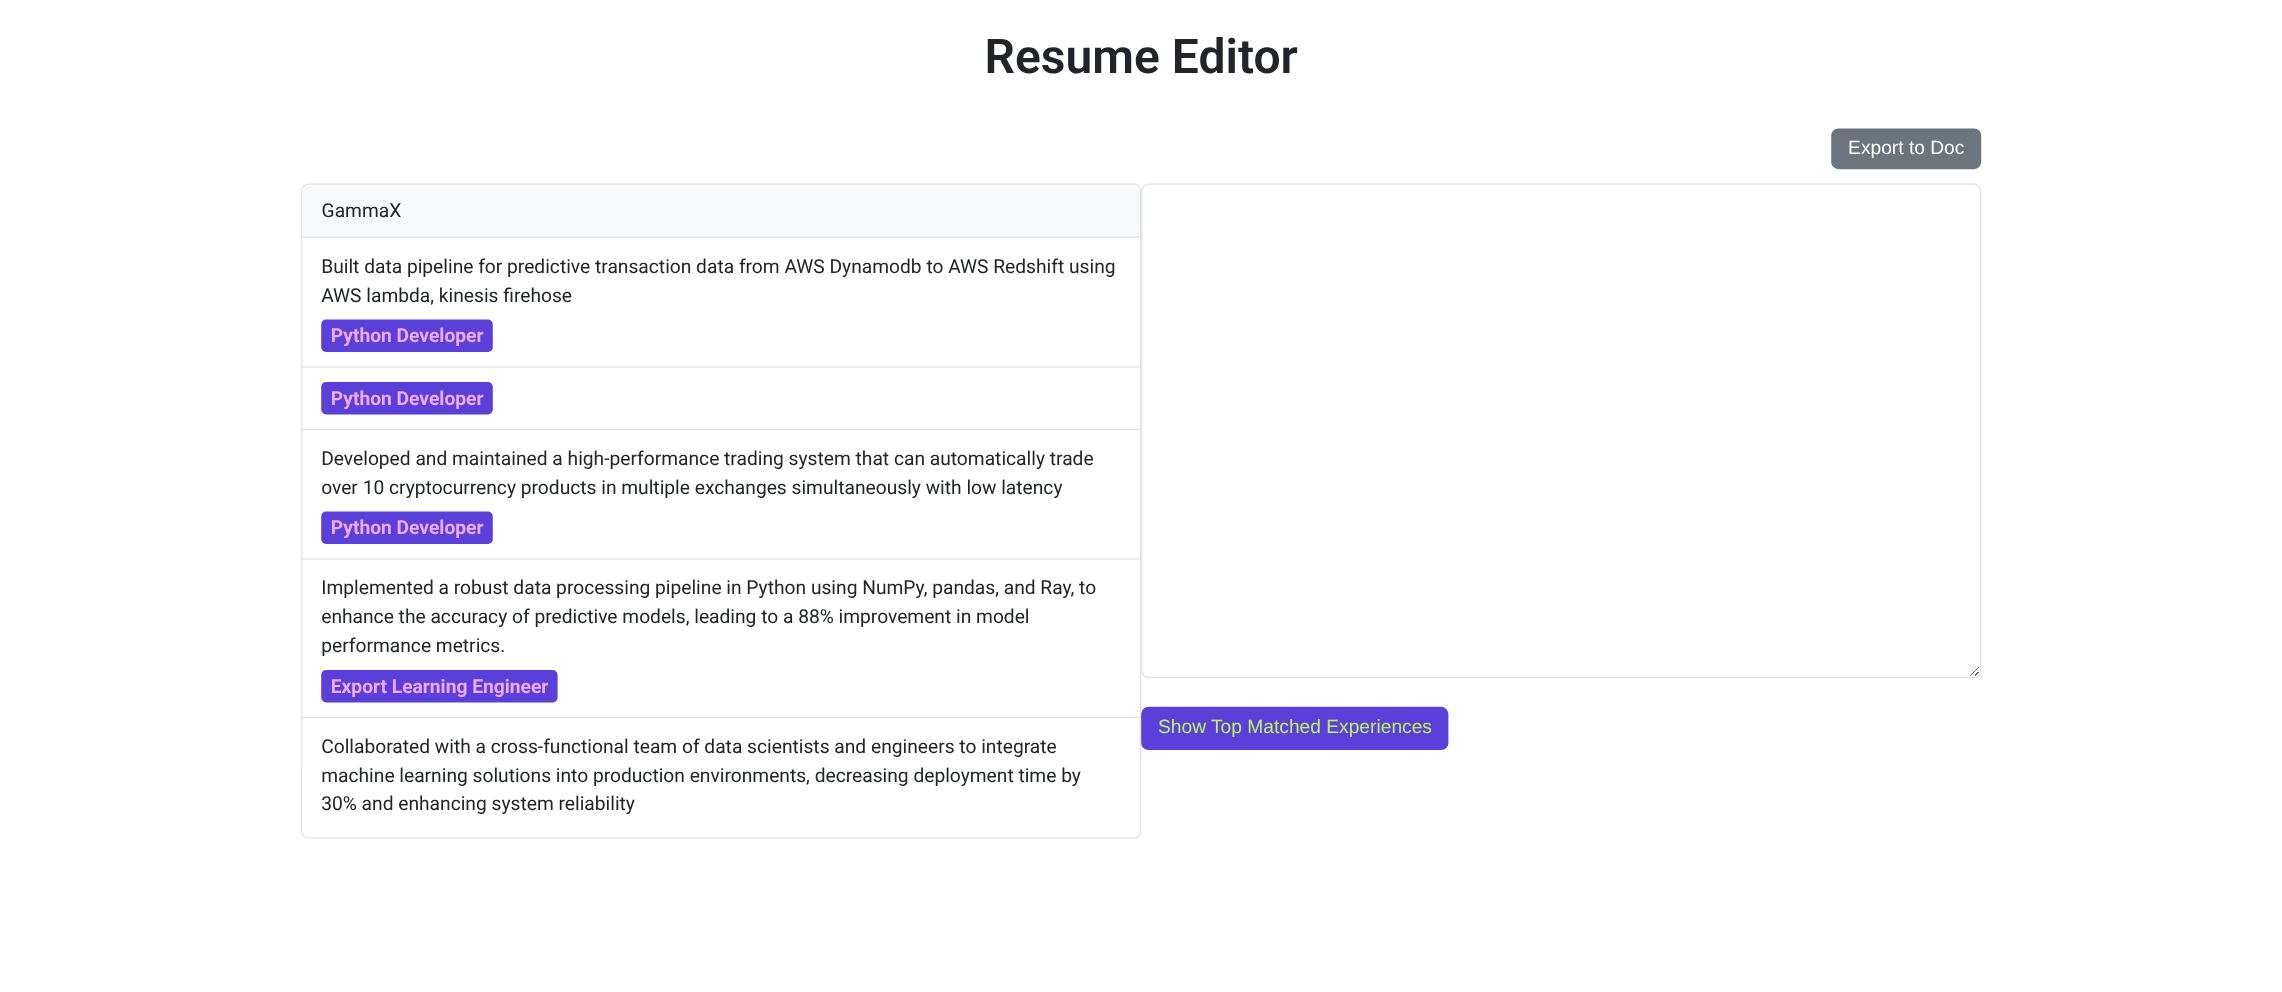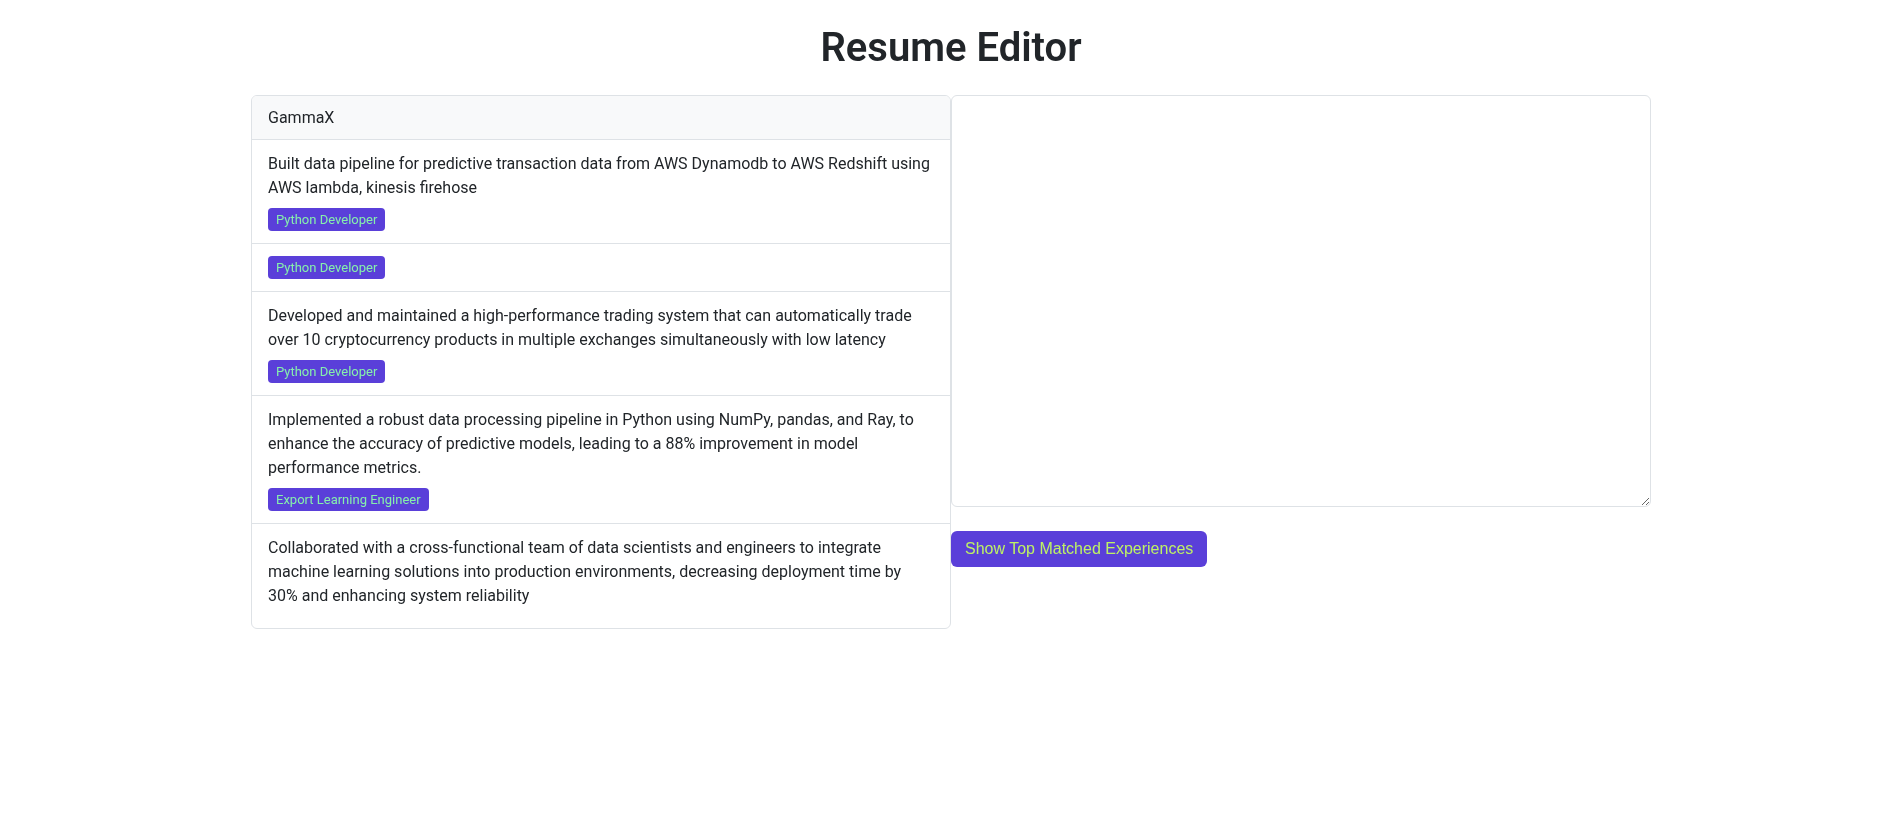--- a/index.html
+++ b/index.html
@@ -70,23 +70,23 @@
       border-bottom: none;
     }
     .list-group-item p {
       font-size: 16px;
       line-height: 1.5;
       margin-bottom: 8px;
     }
     .badge {
       display: inline-block;
       background: #5a3fd9;
-      color: #86efac;
-      font-size: 13px;
-      font-weight: 400;
+      color: #f0abfc;
+      font-size: 16px;
+      font-weight: 700;
       padding: 4px 8px;
       border-radius: 4px;
     }
     .textarea-box {
       width: 100%;
       height: 412px;
       border: 1px solid #dee2e6;
       border-radius: 6px;
       padding: 12px;
       font-family: inherit;
@@ -103,20 +103,23 @@
       cursor: pointer;
       margin-top: 20px;
     }
   </style>
 </head>
 <body>
 
 <h1 class="page-title">Resume Editor</h1>
 
 <div class="container">
+  <div class="toolbar">
+    <button class="btn-secondary">Export to Doc</button>
+  </div>
 
   <div class="main-row">
     <div class="left-panel">
       <div class="card">
         <div class="card-header">GammaX</div>
         <div class="list-group" id="experience-list">
             <div class="list-group-item"><p>Built data pipeline for predictive transaction data from AWS Dynamodb to AWS Redshift using AWS lambda, kinesis firehose</p><span class="badge">Python Developer</span></div>
             <div class="list-group-item"><span class="badge">Python Developer</span></div>
             <div class="list-group-item"><p>Developed and maintained a high-performance trading system that can automatically trade over 10 cryptocurrency products in multiple exchanges simultaneously with low latency</p><span class="badge">Python Developer</span></div>
             <div class="list-group-item"><p>Implemented a robust data processing pipeline in Python using NumPy, pandas, and Ray, to enhance the accuracy of predictive models, leading to a 88% improvement in model performance metrics.</p><span class="badge">Export Learning Engineer</span></div>

